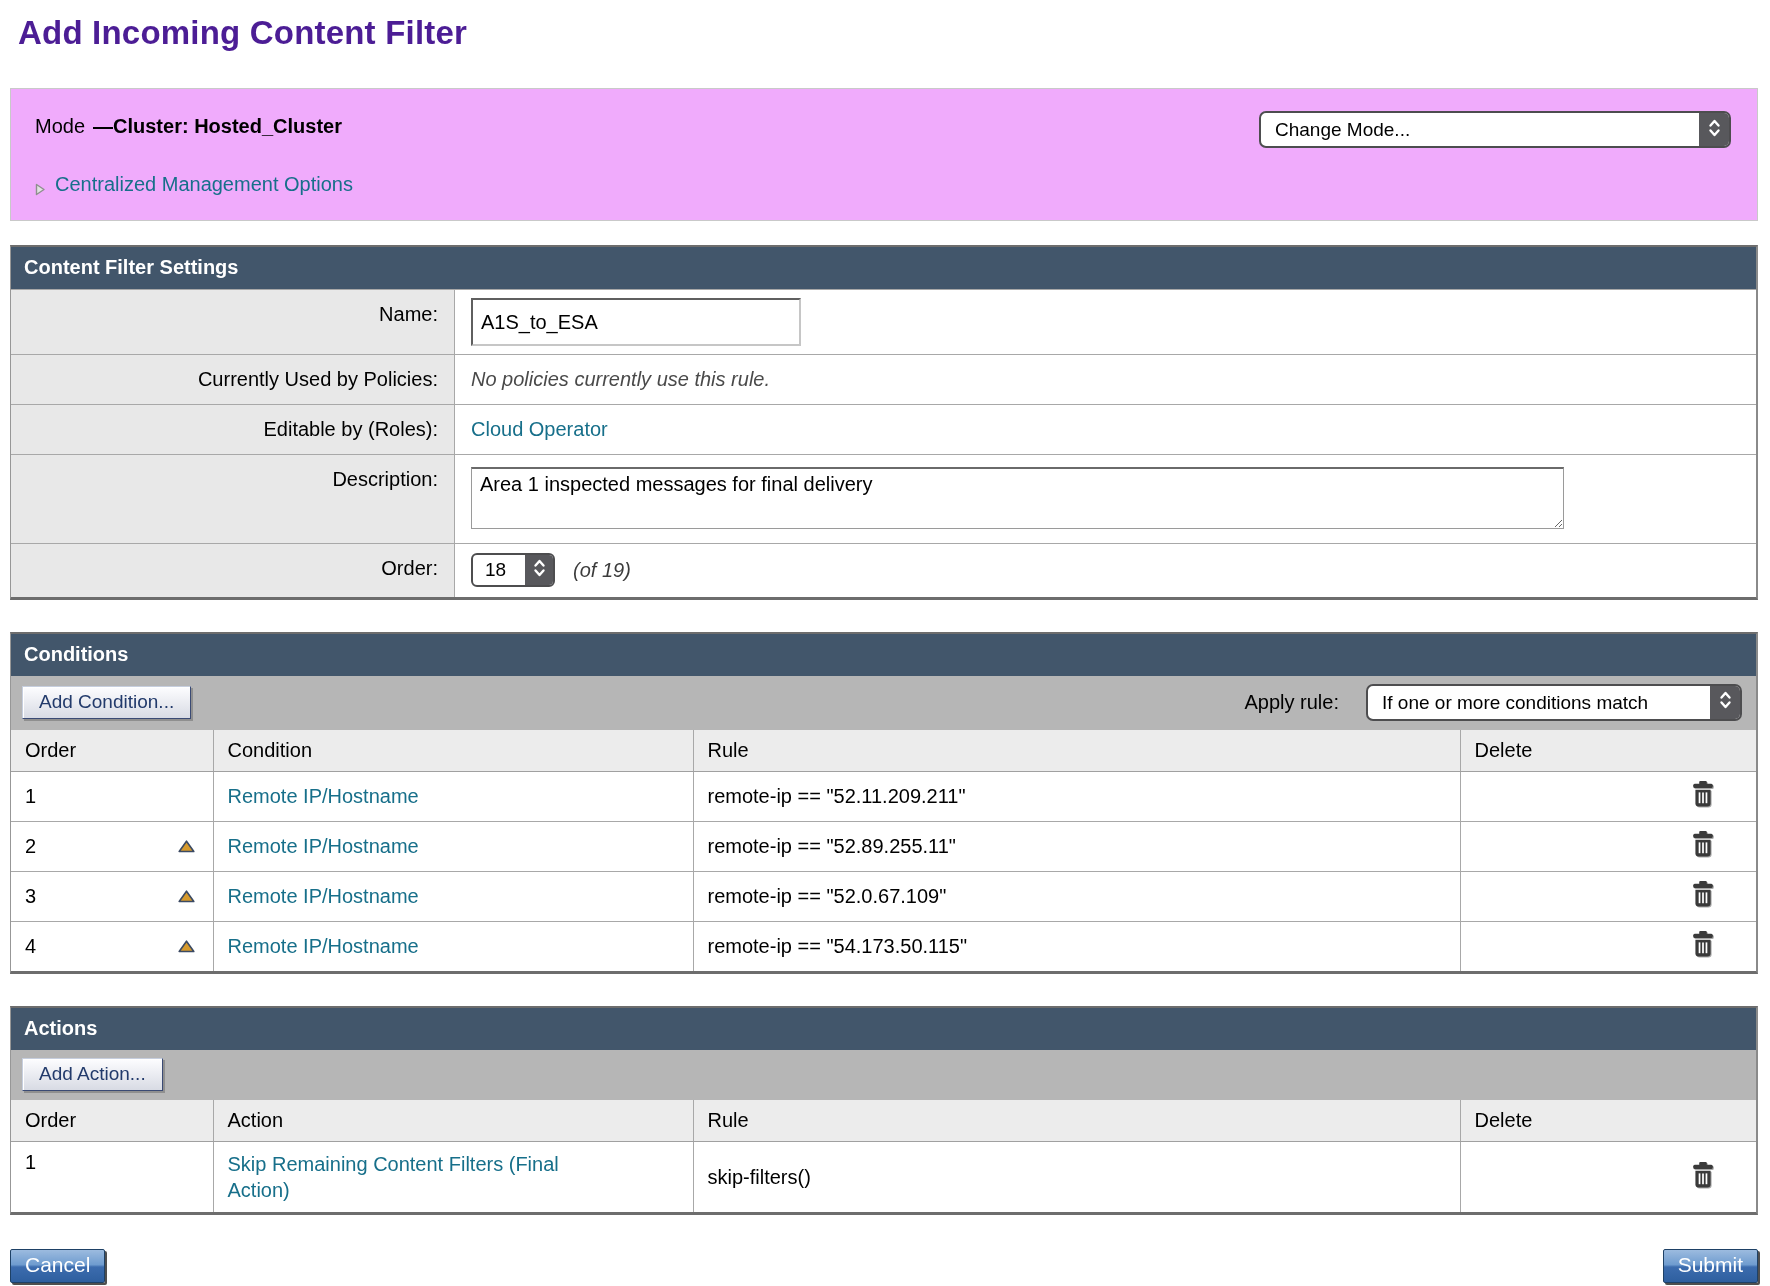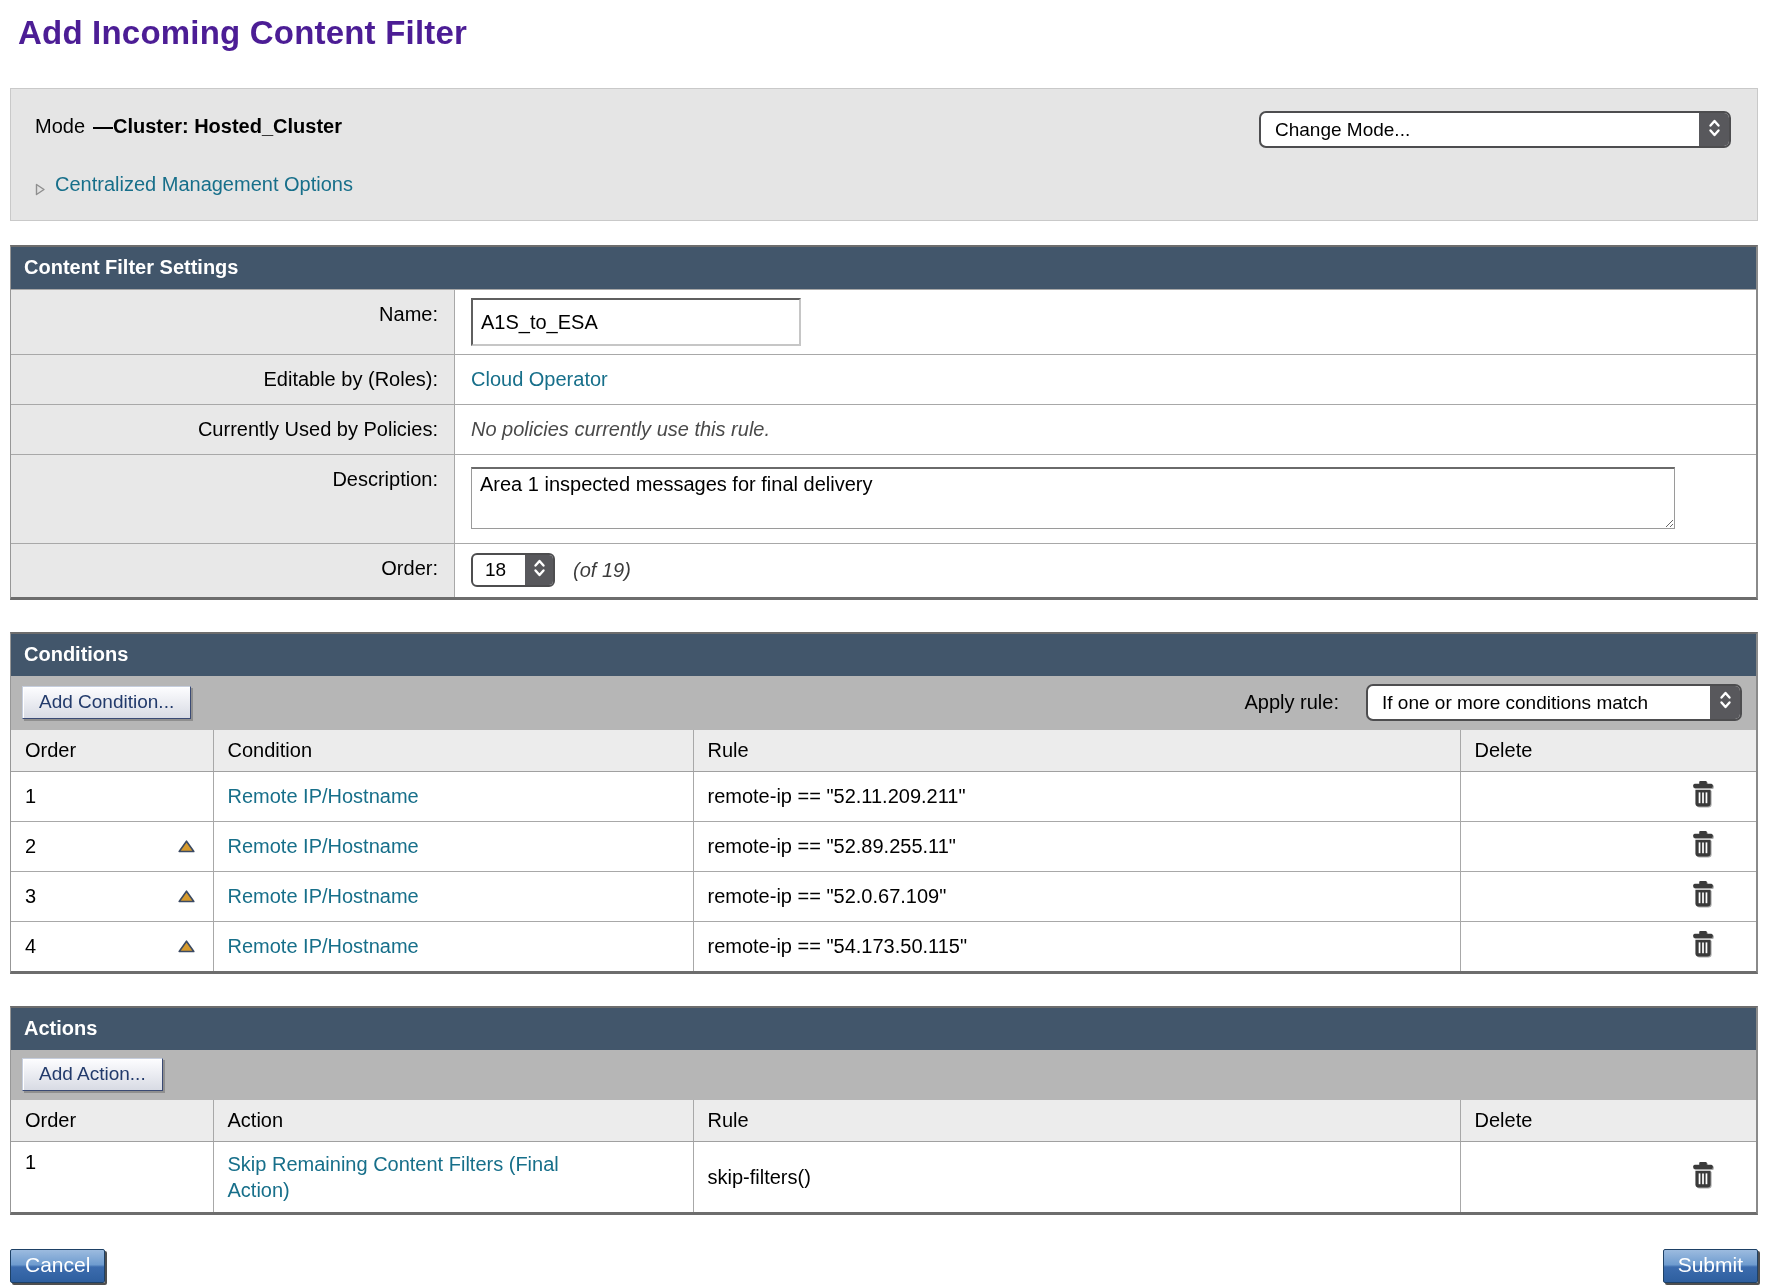--- a/index.html
+++ b/index.html
@@ -16,21 +16,21 @@
   .page-title {
     font-size: 33px;
     font-weight: 700;
     color: #4c1d95;
     margin: 4px 0 36px 8px;
     letter-spacing: 0.2px;
   }
 
   
   .mode-box {
-    background: #e5e5e5;
+    background: #f0abfc;
     border: 1px solid #c9c9c9;
     padding: 26px 26px 24px 24px;
     margin-bottom: 24px;
     position: relative;
   }
   .mode-line { font-size: 20px; }
   .mode-line .lbl { margin-right: 8px; }
   .mode-line .val { font-weight: 700; }
   .cm-link-row { margin-top: 35px; display: flex; align-items: flex-end; gap: 9px; }
   .cm-link { color: #176f8a; font-size: 20px; text-decoration: none; cursor: pointer; }
@@ -106,21 +106,21 @@
     font-size: 20px;
     padding: 2px 8px;
     border: 2px solid #5f5f5f;
     border-right-color: #c6c6c6;
     border-bottom-color: #c6c6c6;
     outline: none;
   }
   .muted-italic { font-style: italic; color: #4a4a4a; }
   .teal-link { color: #176f8a; text-decoration: none; cursor: pointer; }
   .desc-area {
-    width: 1204px; height: 62px;
+    width: 1093px; height: 62px;
     font-family: "Liberation Sans", sans-serif;
     font-size: 20px;
     padding: 4px 8px;
     border: 1px solid #9a9a9a;
     border-top: 2px solid #6a6a6a;
     resize: both;
     outline: none;
   }
   .order-of { font-style: italic; color: #3c3c3c; margin-left: 18px; }
 
@@ -220,30 +220,30 @@
     <div class="panel-header">Content Filter Settings</div>
 
     <div class="srow">
       <div class="slabel">Name:</div>
       <div class="scontent">
         <input class="name-input" type="text" value="A1S_to_ESA" style="">
       </div>
     </div>
 
     <div class="srow">
+      <div class="slabel">Currently Used by Policies:</div>
+      <div class="scontent">
+          <span class="muted-italic">No policies currently use this rule.</span>
+        </div>
+    </div>
+
+    <div class="srow">
       <div class="slabel">Editable by (Roles):</div>
       <div class="scontent">
           <a class="teal-link">Cloud Operator</a>
-        </div>
-    </div>
-
-    <div class="srow">
-      <div class="slabel">Currently Used by Policies:</div>
-      <div class="scontent">
-          <span class="muted-italic">No policies currently use this rule.</span>
         </div>
     </div>
 
     <div class="srow top">
       <div class="slabel">Description:</div>
       <div class="scontent">
         <textarea class="desc-area" style="">Area 1 inspected messages for final delivery</textarea>
       </div>
     </div>
 

